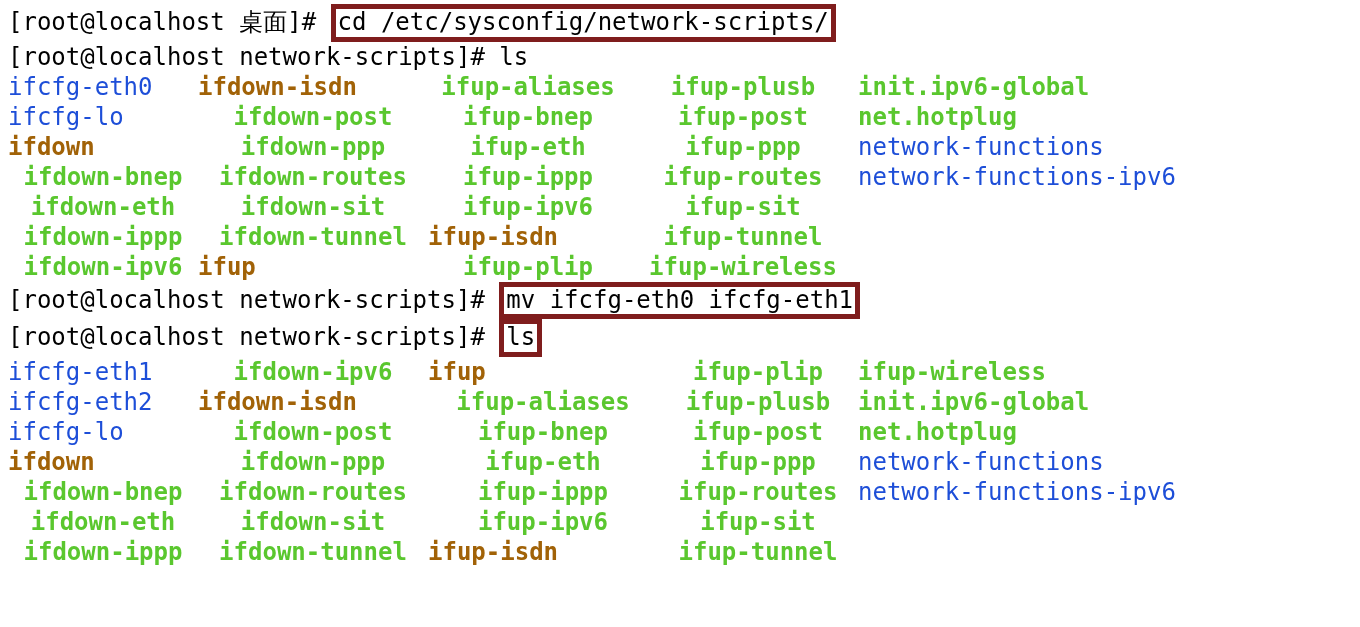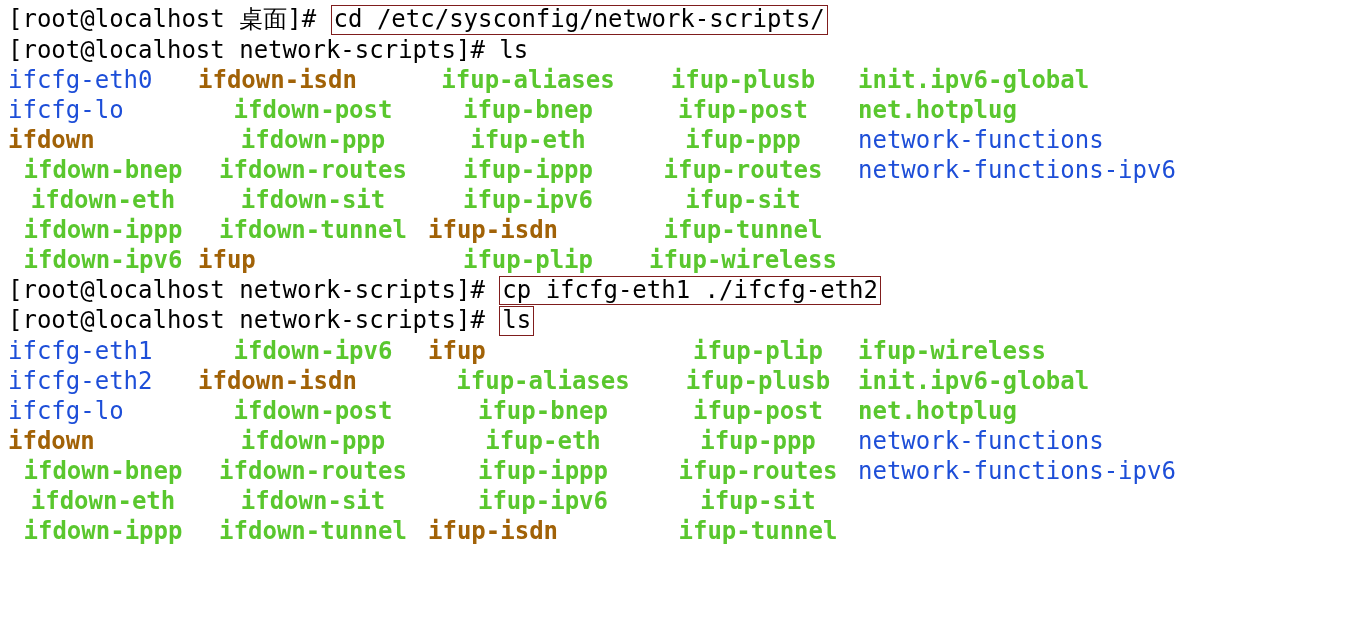--- a/index.html
+++ b/index.html
@@ -11,21 +11,21 @@
     line-height: 1.25;
     color: #000000;
     white-space: nowrap;
   }
   .line { display: block; }
   .bold { font-weight: 700; }
   .green { color: #5ac72e; text-align: center; }
   .cyan  { color: #a16207; }
   .black { color: #1d4ed8; }
   .box {
-    border: 1px solid #7f1d1d;
+    border: 5px solid #7f1d1d;
     padding: 0 2px;
     display: inline-block;
     line-height: 1.15;
   }
   
   .row { display: flex; }
   .c1 { width: 190px; }
   .c2 { width: 230px; }
   .c3 { width: 200px; }
   .c4 { width: 230px; }
@@ -95,24 +95,24 @@
       </div>
       <div class="row">
         <span class="c1 bold green">ifdown-ipv6</span>
         <span class="c2 bold cyan">ifup</span>
         <span class="c3 bold green">ifup-plip</span>
         <span class="c4 bold green">ifup-wireless</span>
         <span class="c5 black"></span>
       </div>
     </div>
 
+  <span class="line">
+    <span>[root@localhost network-scripts]# </span><span class="box">mv ifcfg-eth0 ifcfg-eth1</span>
+  </span>
 
-  <span class="line">
-    <span>[root@localhost network-scripts]# </span><span class="box">cp ifcfg-eth1 ./ifcfg-eth2</span>
-  </span>
 
   <span class="line">
     <span>[root@localhost network-scripts]# </span><span class="box">ls</span>
   </span>
 
   <div id="ls2-block">
       <div class="row">
         <span class="d1 black">ifcfg-eth1</span>
         <span class="d2 bold green">ifdown-ipv6</span>
         <span class="d3 bold cyan">ifup</span>

